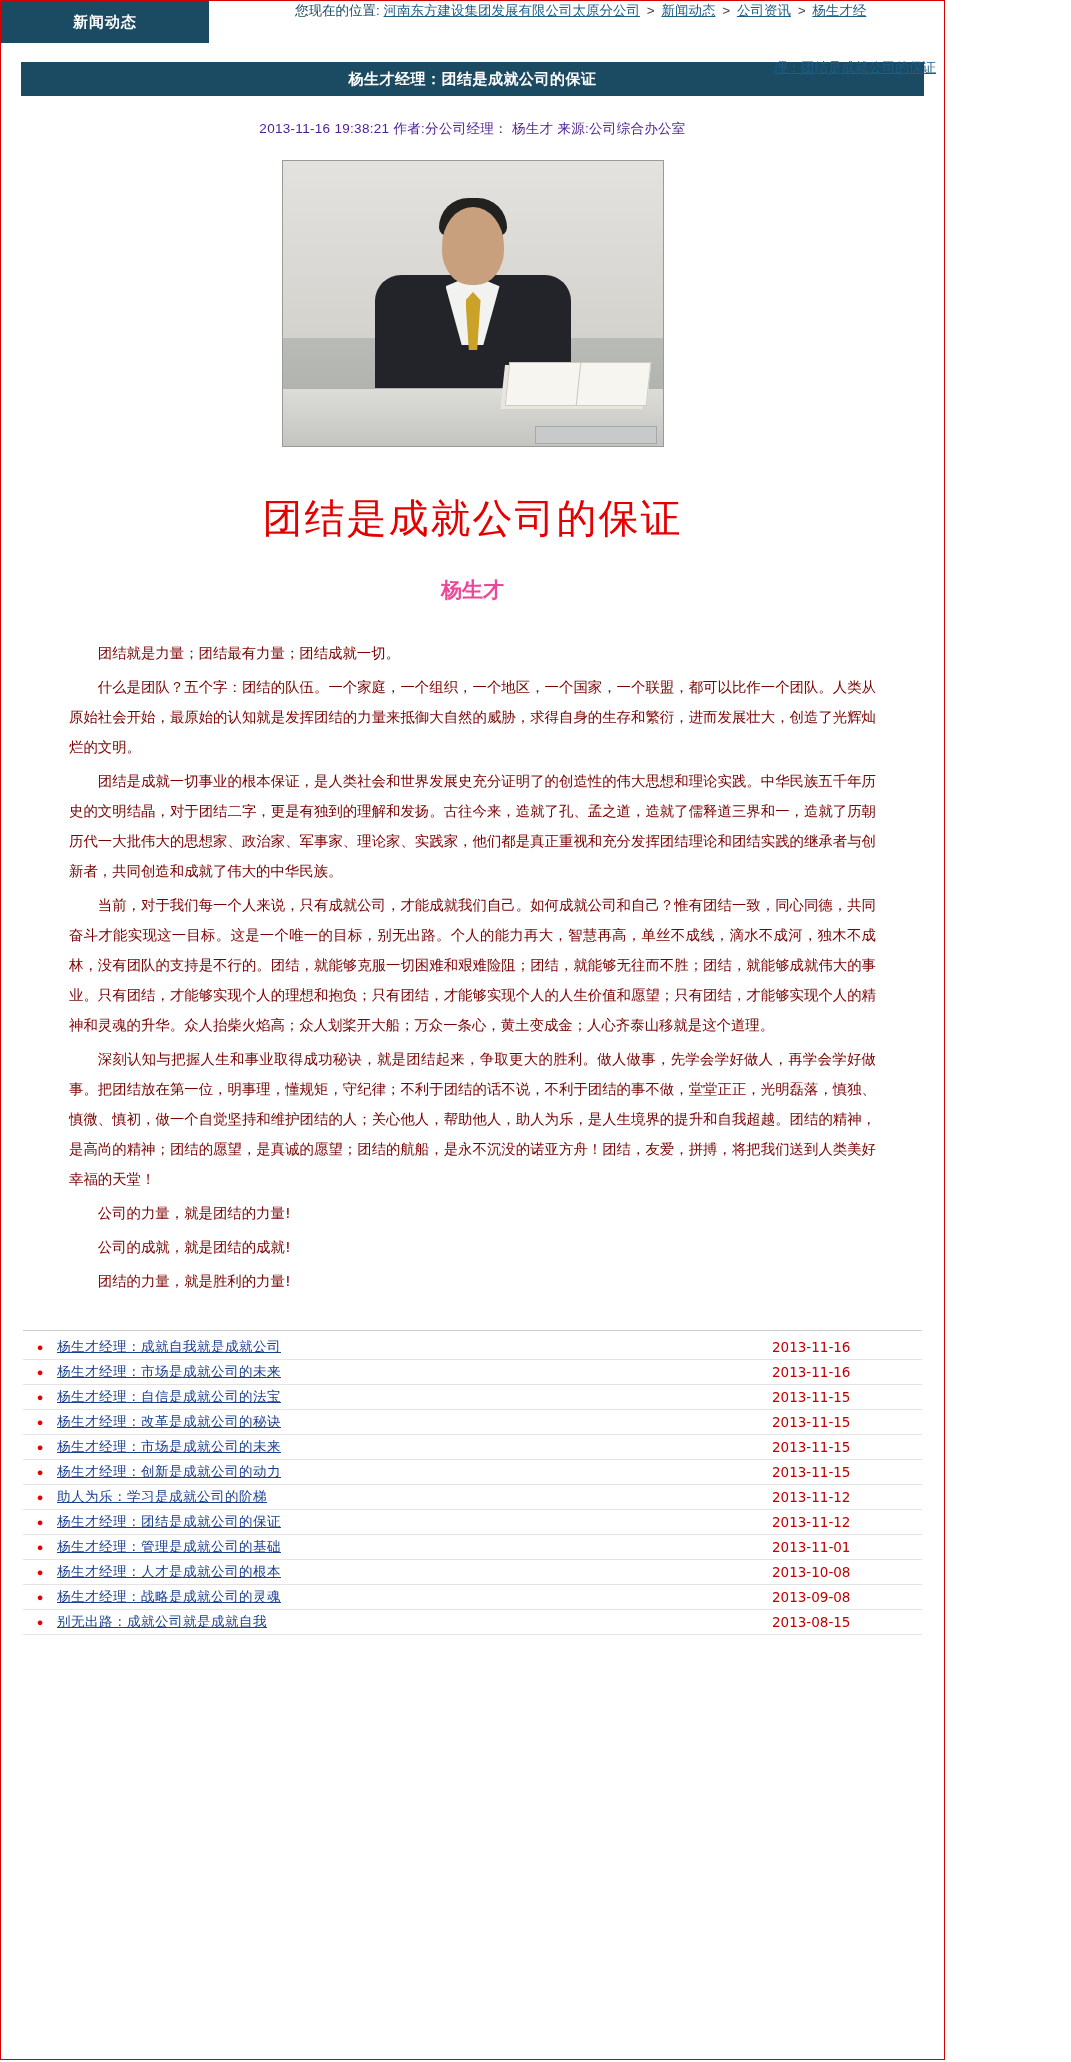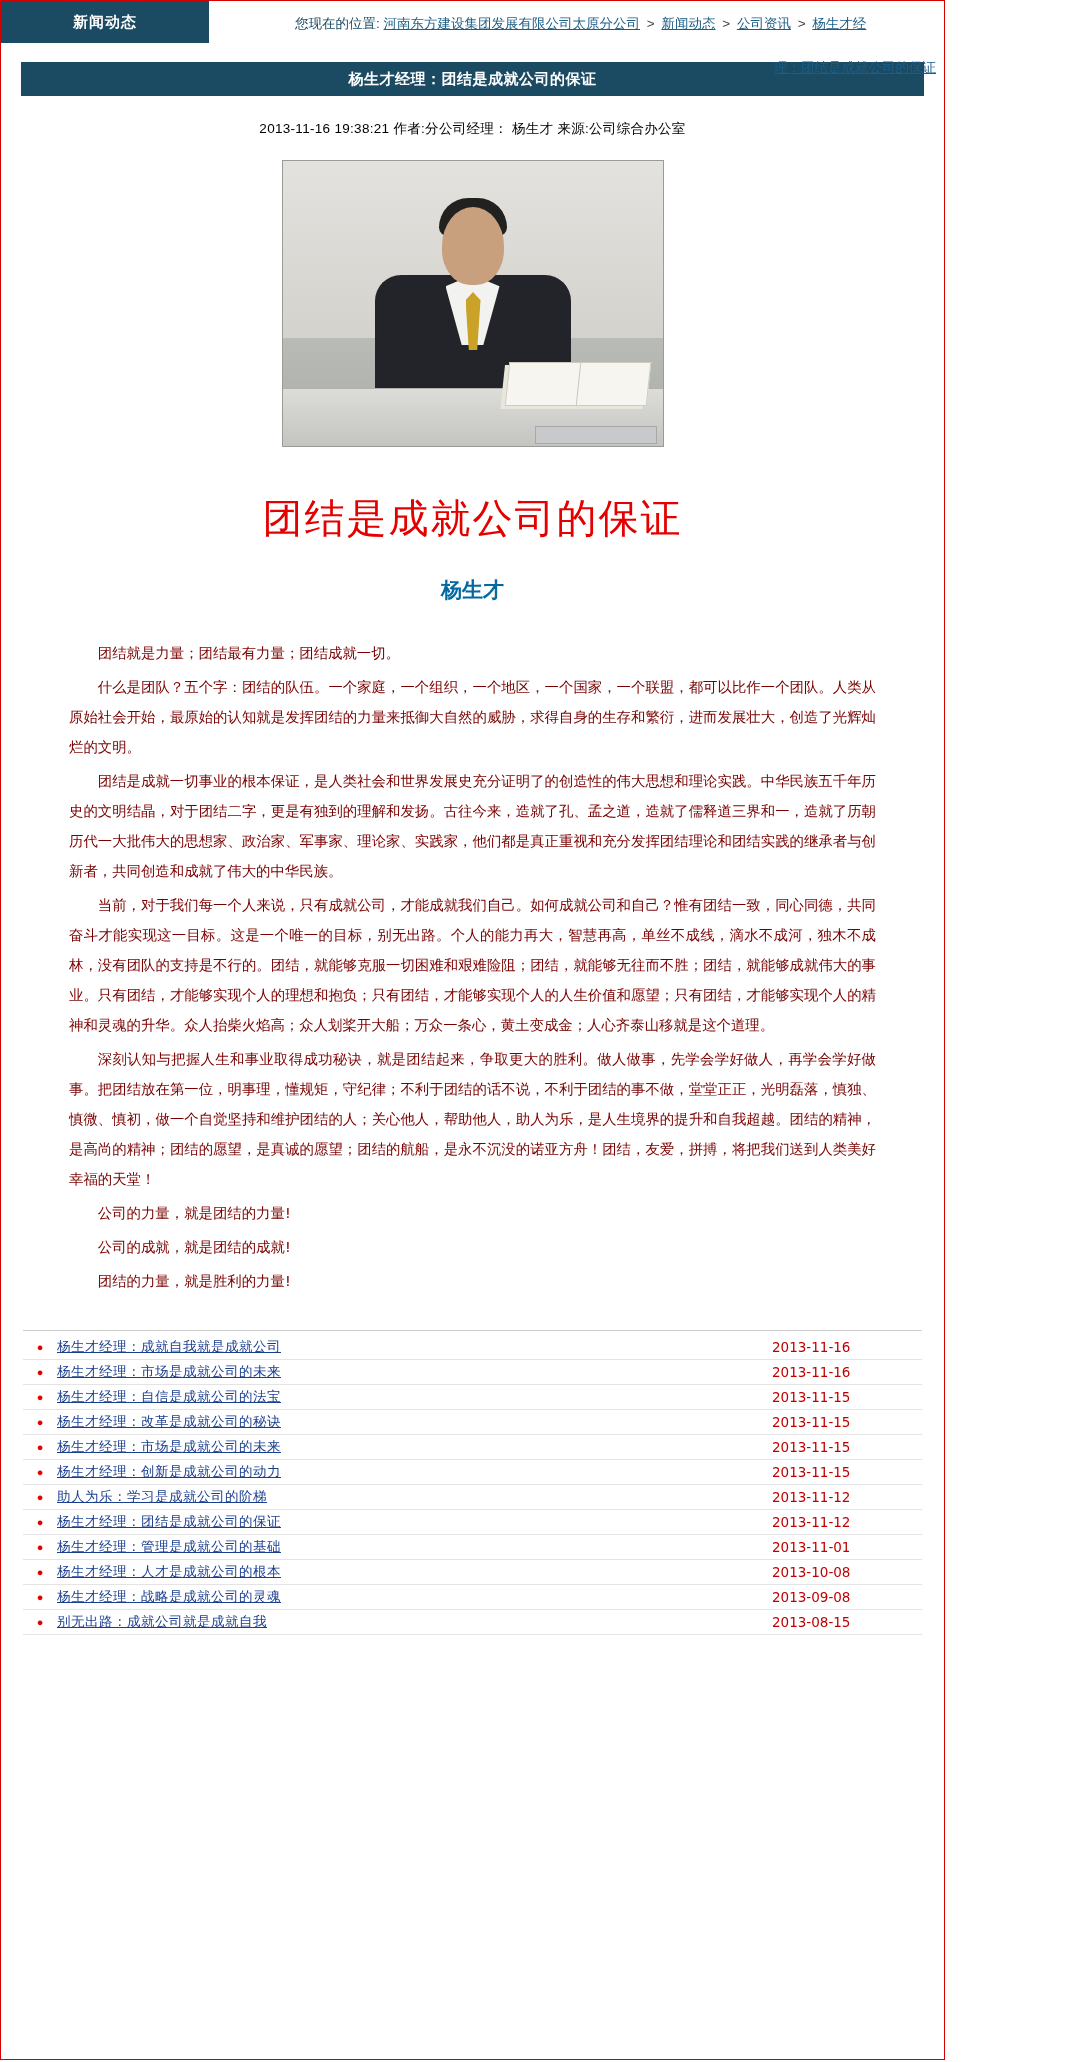--- a/index.html
+++ b/index.html
@@ -41,21 +41,20 @@
   .breadcrumb-wrap {
     flex: 1;
     height: 42px;
     background: #ffffff;
     position: relative;
   }
   .breadcrumb {
     font-size: 13.5px;
     color: #1b4a63;
     padding-left: 86px;
-    padding-top: 13px;
     line-height: 20px;
     white-space: nowrap;
   }
   .breadcrumb .label { color: #1b4a63; }
   .breadcrumb a {
     color: #1b5d86;
     text-decoration: underline;
   }
   .breadcrumb .sep { color: #444; padding: 0 3px; }
   .breadcrumb-overflow {
@@ -79,21 +78,21 @@
     height: 34px;
     line-height: 34px;
     text-align: center;
     font-size: 15px;
     font-weight: bold;
     letter-spacing: 0.5px;
   }
   .meta {
     text-align: center;
     font-size: 13.5px;
-    color: #000000;
+    color: #4c1d95;
     margin-top: 24px;
     letter-spacing: 0.3px;
   }
   .photo-wrap {
     text-align: center;
     margin-top: 22px;
   }
   .photo {
     width: 380px;
     height: 285px;
@@ -160,21 +159,21 @@
     text-align: center;
     color: #e50000;
     font-size: 40px;
     font-weight: normal;
     margin-top: 40px;
     letter-spacing: 2px;
     font-family: "DejaVu Sans", sans-serif;
   }
   .author {
     text-align: center;
-    color: #0369a1;
+    color: #ec4899;
     font-size: 21px;
     font-weight: bold;
     margin-top: 30px;
     font-family: "DejaVu Sans", sans-serif;
   }
   .body-text {
     margin: 34px 48px 0 48px;
     color: #7a0000;
     font-size: 14.4px;
     line-height: 30px;

